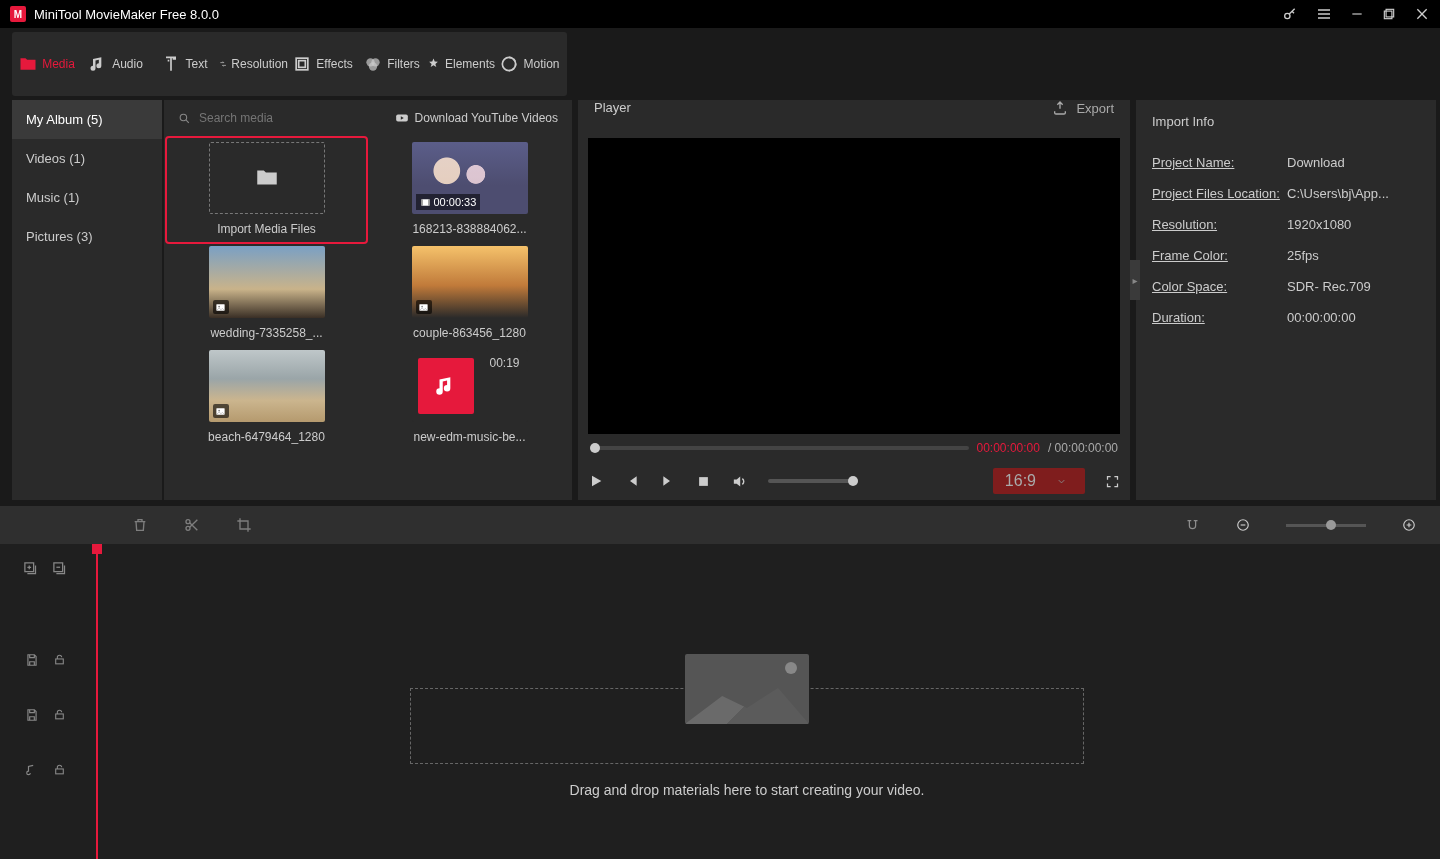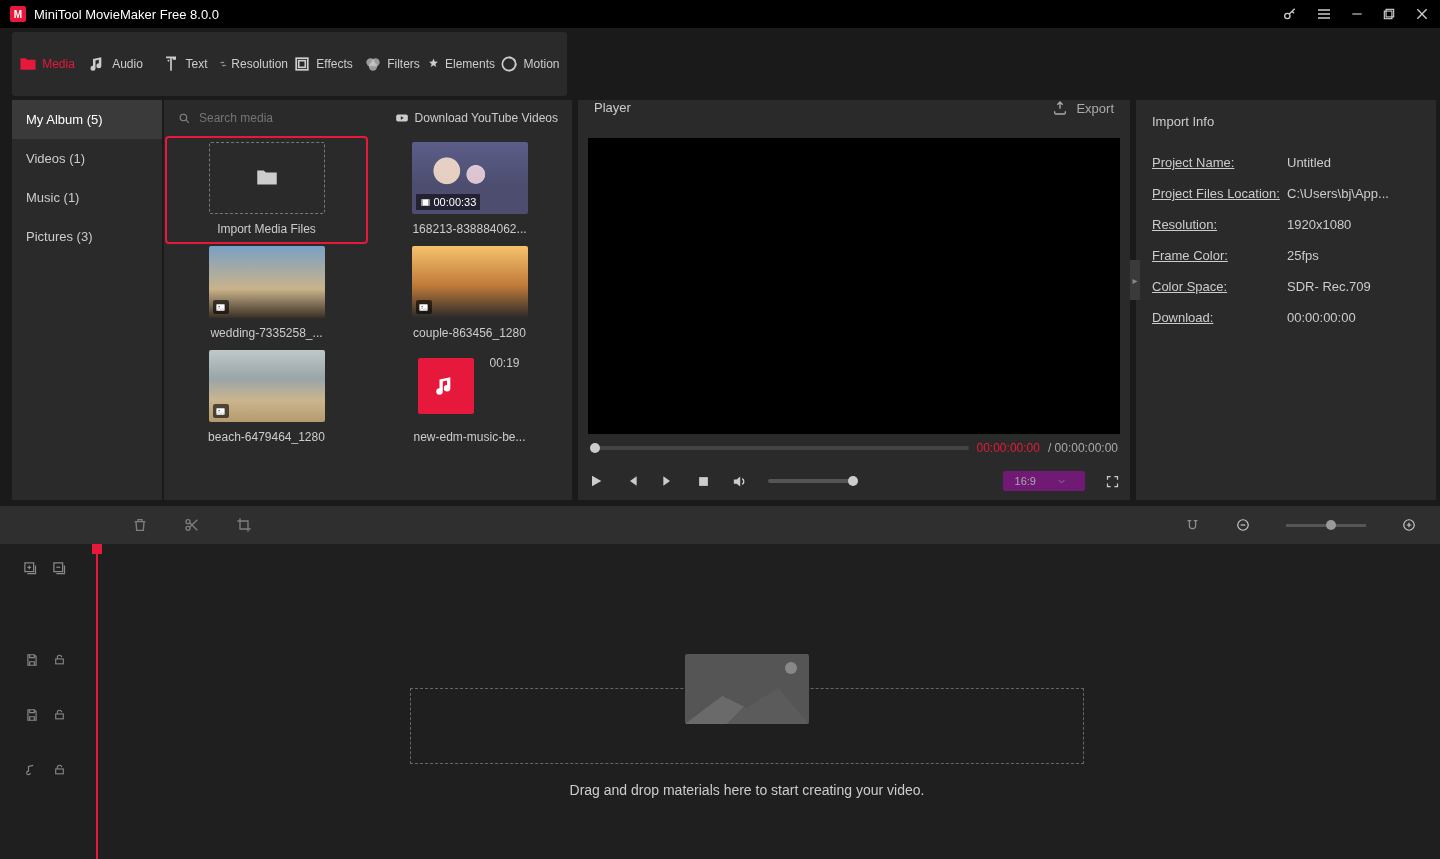--- a/index.html
+++ b/index.html
@@ -53,21 +53,21 @@
 .playertime { height:28px; display:flex; align-items:center; padding:0 12px; gap:8px; }
 .playertime .track { flex:1; height:4px; background:#444; border-radius:2px; position:relative; }
 .playertime .dot { width:10px; height:10px; background:#ccc; border-radius:50%; position:absolute; left:0; top:-3px; }
 .playertime .t1 { color:#e6193c; font-size:12px; }
 .playertime .t2 { color:#aaa; font-size:12px; }
 .playerctrls { height:38px; display:flex; align-items:center; padding:0 10px; gap:20px; }
 .playerctrls .pbtn { color:#ccc; cursor:pointer; display:flex; align-items:center; }
 .playerctrls .spacer { flex:1; }
 .playerctrls .volslider { width:90px; height:4px; background:#555; border-radius:2px; position:relative; }
 .playerctrls .volslider .vk { position:absolute; right:0; top:-3px; width:10px; height:10px; background:#ccc; border-radius:50%; }
-.playerctrls .ratio { background:#701a75; padding:4px 18px 4px 12px; font-size:11px; color:#aaa; display:flex; align-items:center; gap:20px; border-radius:2px; }
+.playerctrls .ratio { background:#7f1d1d; padding:4px 18px 4px 12px; font-size:16px; color:#aaa; display:flex; align-items:center; gap:20px; border-radius:2px; }
 
 
 .infopanel { width:300px; background:#2a2a2a; position:relative; }
 .infopanel h3 { font-size:13px; font-weight:normal; padding:14px 16px; color:#ccc; }
 .infotable { padding:4px 16px; }
 .inforow { display:flex; padding:8px 0; font-size:13px; }
 .inforow .k { width:135px; color:#ccc;text-decoration:underline; }
 .inforow .v { color:#ccc; flex:1; white-space:nowrap; overflow:hidden; text-overflow:ellipsis; }
 .infocollapse { position:absolute; left:-6px; top:160px; width:10px; height:40px; background:#3a3a3a; display:flex; align-items:center; justify-content:center; color:#888; font-size:10px; cursor:pointer; }
 
@@ -360,40 +360,40 @@
         </span>
     </div>
   </div>
 
   <div class="infopanel">
     <div class="infocollapse">▸</div>
     <h3>Import Info</h3>
     <div class="infotable">
       <div class="inforow">
           <div class="k">Project Name:</div>
-          <div class="v">Untitled</div>
+          <div class="v">Download</div>
         </div>
       <div class="inforow">
           <div class="k">Project Files Location:</div>
           <div class="v">C:\Users\bj\App...</div>
         </div>
       <div class="inforow">
           <div class="k">Resolution:</div>
           <div class="v">1920x1080</div>
         </div>
       <div class="inforow">
           <div class="k">Frame Color:</div>
           <div class="v">25fps</div>
         </div>
       <div class="inforow">
           <div class="k">Color Space:</div>
           <div class="v">SDR- Rec.709</div>
         </div>
       <div class="inforow">
-          <div class="k">Download:</div>
+          <div class="k">Duration:</div>
           <div class="v">00:00:00:00</div>
         </div>
     </div>
   </div>
 </div>
 
 <div class="tltoolbar">
   <span class="tbtn">
       <svg width="18" height="18" viewBox="0 0 24 24" fill="currentColor">
         <path d="M12 5L4 12h5a7 7 0 017 7v0a7 7 0 00-7-7H4l8-7z"></path>

